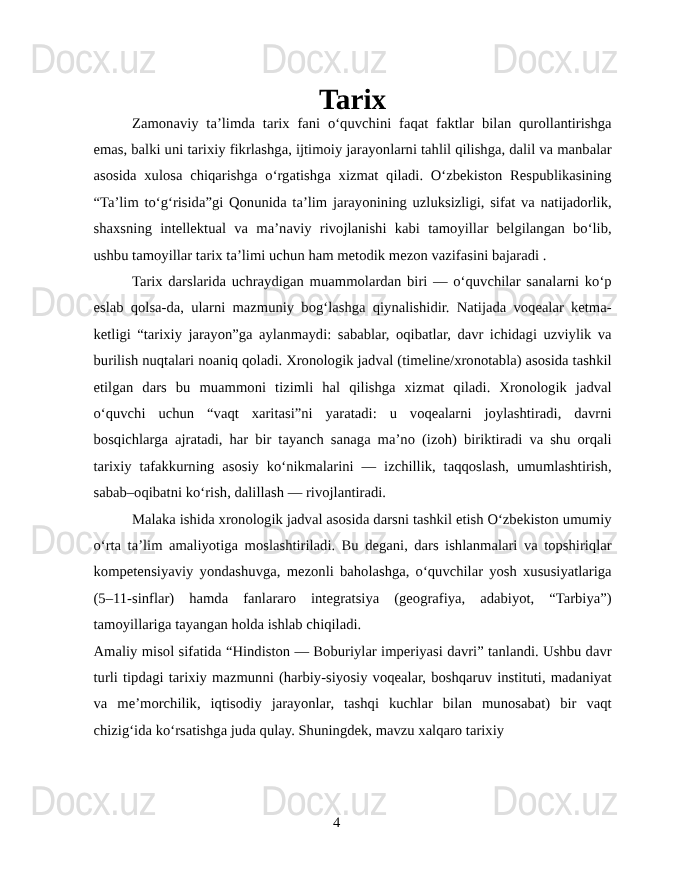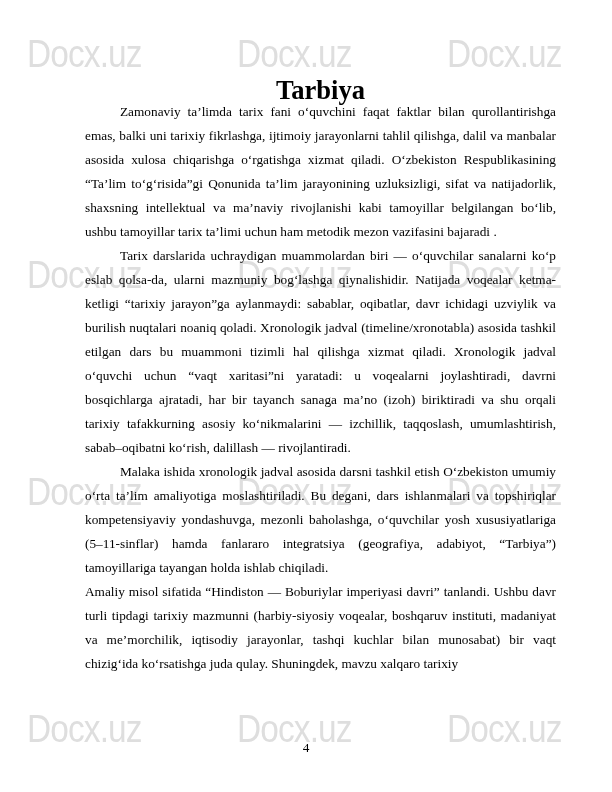--- a/index.html
+++ b/index.html
@@ -33,21 +33,21 @@
     <span class="wm" style="left:237px">Docx.uz</span>
     <span class="wm" style="left:447px">Docx.uz</span>
   </div>
   <div class="watermark-row" style="top:713px">
     <span class="wm" style="left:27px">Docx.uz</span>
     <span class="wm" style="left:237px">Docx.uz</span>
     <span class="wm" style="left:447px">Docx.uz</span>
   </div>
 
   <div class="content">
-    <h1 class="title">Tarbiya</h1>
+    <h1 class="title">Tarix</h1>
     <p class="para indent">Zamonaviy ta’limda tarix fani o‘quvchini faqat faktlar bilan qurollantirishga emas, balki uni tarixiy fikrlashga, ijtimoiy jarayonlarni tahlil qilishga, dalil va manbalar asosida xulosa chiqarishga o‘rgatishga xizmat qiladi. O‘zbekiston Respublikasining “Ta’lim to‘g‘risida”gi Qonunida ta’lim jarayonining uzluksizligi, sifat va natijadorlik, shaxsning intellektual va ma’naviy rivojlanishi kabi tamoyillar belgilangan bo‘lib, ushbu tamoyillar tarix ta’limi uchun ham metodik mezon vazifasini bajaradi .</p>
     <p class="para indent">Tarix darslarida uchraydigan muammolardan biri — o‘quvchilar sanalarni ko‘p eslab qolsa-da, ularni mazmuniy bog‘lashga qiynalishidir. Natijada voqealar ketma-ketligi “tarixiy jarayon”ga aylanmaydi: sabablar, oqibatlar, davr ichidagi uzviylik va burilish nuqtalari noaniq qoladi. Xronologik jadval (timeline/xronotabla) asosida tashkil etilgan dars bu muammoni tizimli hal qilishga xizmat qiladi. Xronologik jadval o‘quvchi uchun “vaqt xaritasi”ni yaratadi: u voqealarni joylashtiradi, davrni bosqichlarga ajratadi, har bir tayanch sanaga ma’no (izoh) biriktiradi va shu orqali tarixiy tafakkurning asosiy ko‘nikmalarini — izchillik, taqqoslash, umumlashtirish, sabab–oqibatni ko‘rish, dalillash — rivojlantiradi.</p>
     <p class="para indent">Malaka ishida xronologik jadval asosida darsni tashkil etish O‘zbekiston umumiy o‘rta ta’lim amaliyotiga moslashtiriladi. Bu degani, dars ishlanmalari va topshiriqlar kompetensiyaviy yondashuvga, mezonli baholashga, o‘quvchilar yosh xususiyatlariga (5–11-sinflar) hamda fanlararo integratsiya (geografiya, adabiyot, “Tarbiya”) tamoyillariga tayangan holda ishlab chiqiladi.</p>
     <p class="para">Amaliy misol sifatida “Hindiston — Boburiylar imperiyasi davri” tanlandi. Ushbu davr turli tipdagi tarixiy mazmunni (harbiy-siyosiy voqealar, boshqaruv instituti, madaniyat va me’morchilik, iqtisodiy jarayonlar, tashqi kuchlar bilan munosabat) bir vaqt chizig‘ida ko‘rsatishga juda qulay. Shuningdek, mavzu xalqaro tarixiy</p>
   </div>
 
   <div class="page-number">4</div>
 </div>
 
 </body></html>

